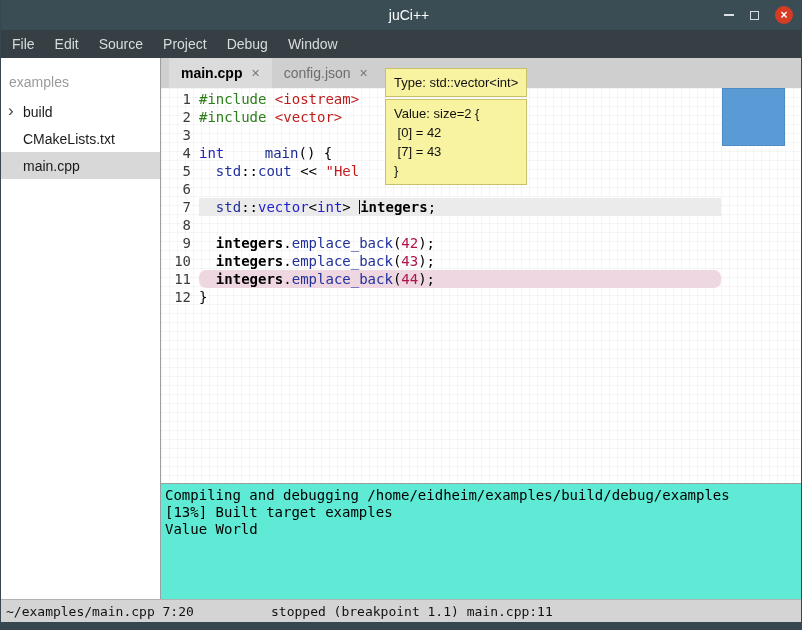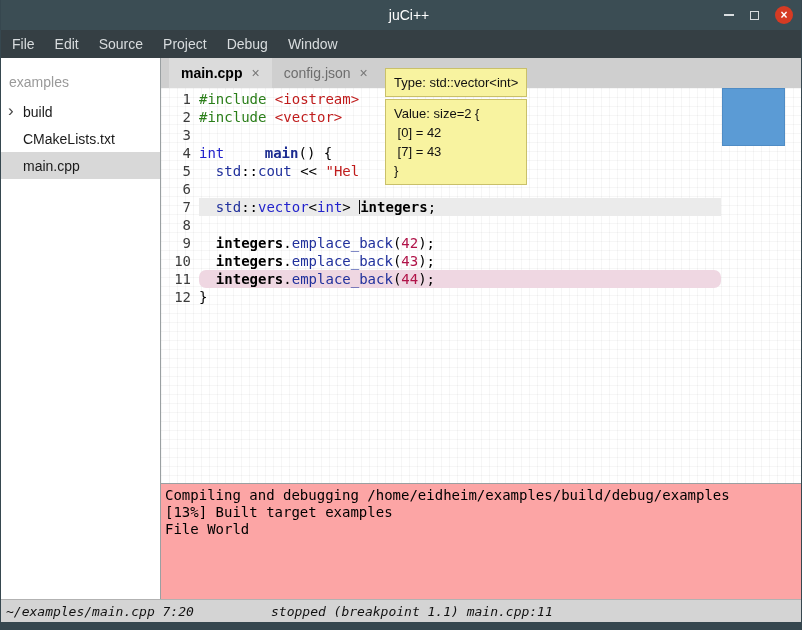--- a/index.html
+++ b/index.html
@@ -44,36 +44,36 @@
   .row{display:flex; height:18px; line-height:18px;}
   .ln{width:30px; flex:0 0 30px; text-align:right; padding-right:8px; color:#3c3c3c; cursor:pointer;}
   .code{flex:1 1 auto; white-space:pre; cursor:text;}
   .row.current .code{background:#ebebeb;}
   .row.breakpoint .code{background:#efd7e2;border-radius:7px;}
   .tok-inc{color:#2a7e19;}
   .tok-hdr{color:#c01c1c;}
   .tok-str{color:#c01c1c;}
   .tok-kw{color:#2222cc;}
   .tok-type{color:#2222cc;}
-  .tok-fn{color:#1b2b90; font-weight:bold;padding-left:32px;}
+  .tok-fn{color:#1b2b90; font-weight:normal;padding-left:32px;}
   .tok-ns{color:#20309c;}
   .tok-num{color:#b01348;}
   .tok-var{color:#000; font-weight:bold;}
   .tok-pl{color:#000;}
   .caret{display:inline-block; width:1px; height:14px; background:#111; vertical-align:-2px;}
   .overview{position:absolute; right:0; top:0; width:80px; height:100%;}
   .ov-thumb{position:absolute; left:1px; top:0; width:63px; height:58px; background:#5b9bd5; border:1px solid #4f8cc5; box-sizing:border-box;}
   
-  .terminal{flex:1 1 auto; background:#fca5a5; border-top:1px solid #9aa0a2;
+  .terminal{flex:1 1 auto; background:#5eead4; border-top:1px solid #9aa0a2;
     font-family:"DejaVu Sans Mono", monospace; font-size:14px; padding:3px 4px; overflow:hidden;}
   .tline{height:17px; line-height:17px; white-space:pre; color:#000;}
   
   .statusbar{height:22px; flex:0 0 22px; background:#d4d4d4; border-top:1px solid #b2b2b2;
     display:flex; align-items:center; position:relative;
-    font-family:"DejaVu Sans Mono", monospace; font-size:13px; color:#111;font-style:italic;}
+    font-family:"DejaVu Sans Mono", monospace; font-size:13px; color:#111;}
   .statusbar .loc{margin-left:5px;}
   .statusbar .dbg{position:absolute; left:270px;}
   .bottomstrip{height:8px; flex:0 0 8px; background:#36474f;}
   
   .tooltip{position:absolute; left:364px; top:68px; z-index:50; display:flex; flex-direction:column; gap:2px; width:max-content;margin-left:20px;}
   .tt-box{background:#f8f3a0; border:1px solid #c9c06a; padding:4px 8px; font-size:13px; color:#111;}
   .tt-line{height:19px; line-height:19px; white-space:pre;}
 </style>
 </head>
 <body>
@@ -176,21 +176,21 @@
               <span class="code"><span class="tok-pl">}</span></span>
             </div>
           </div>
         <div class="overview">
           <div class="ov-thumb"></div>
         </div>
       </div>
       <div class="terminal" id="terminal">
           <div class="tline">Compiling and debugging /home/eidheim/examples/build/debug/examples</div>
           <div class="tline">[13%] Built target examples</div>
-          <div class="tline">File World</div>
+          <div class="tline">Value World</div>
         </div>
     </div>
   </div>
 
   <div class="statusbar">
     <span class="loc">~/examples/main.cpp 7:20</span>
     <span class="dbg">stopped (breakpoint 1.1) main.cpp:11</span>
   </div>
   <div class="bottomstrip"></div>
 

